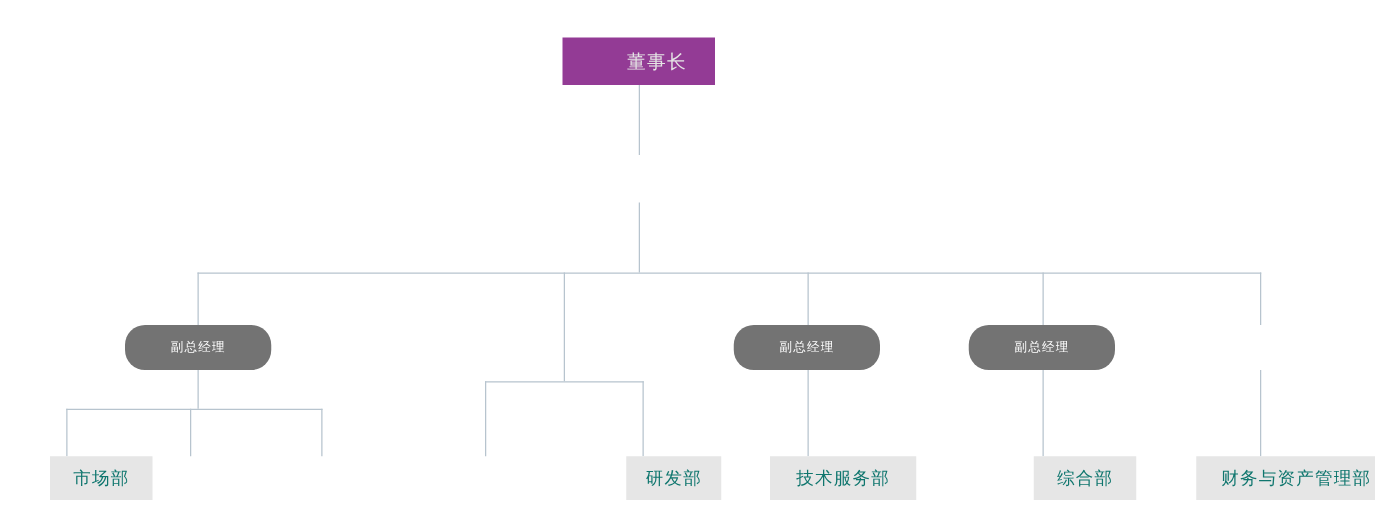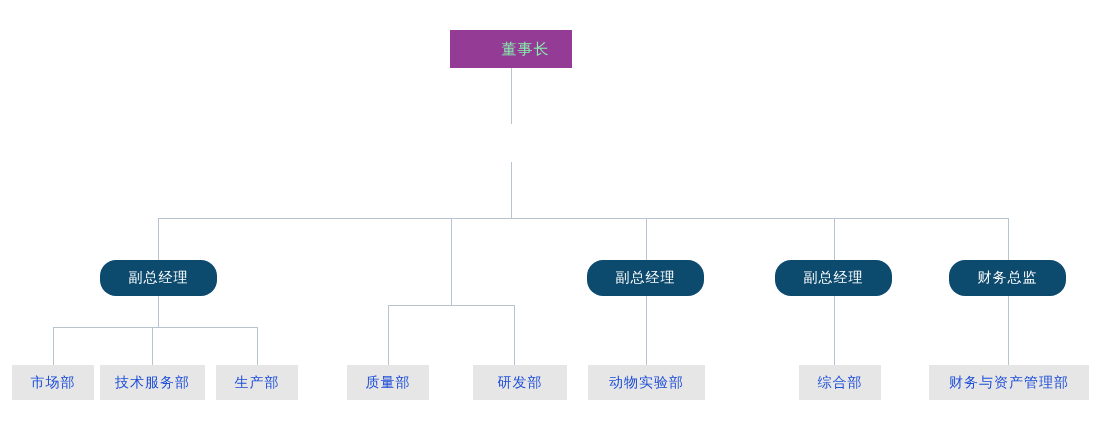--- a/index.html
+++ b/index.html
@@ -22,37 +22,38 @@
     box-sizing: border-box;
     display: flex;
     align-items: center;
     justify-content: center;
     text-align: center;
     white-space: nowrap;
     z-index: 2;
   }
   .node-exec {
     background: #933b95;
-    color: #86efac;
+    color: #e5e5e5;
     font-size: 15px;
     letter-spacing: 1px;
     padding-left: 29px;
   }
   .node-vp {
-    background: #0c4a6e;
+    background: #737373;
     color: #ffffff;
-    font-size: 14px;
+    font-size: 10px;
     letter-spacing: 1px;
     border-radius: 16px;
   }
   .node-dept {
     background: #e6e6e6;
-    color: #1d4ed8;
+    color: #0f766e;
     font-size: 14px;
     letter-spacing: 1px;
+    margin-left: 28px;
   }
   .conn {
     position: absolute;
     background: #b7c4ce;
     z-index: 1;
   }
   .conn-v { width: 1px; }
   .conn-h { height: 1px; }
 </style>
 </head>
@@ -85,24 +86,20 @@
   <div class="conn conn-v" style="left:646px; top:296px; height:69px;"></div>
   <div class="conn conn-v" style="left:834px; top:296px; height:69px;"></div>
   <div class="conn conn-v" style="left:1008px; top:296px; height:69px;"></div>
 
   <div class="node node-exec" style="left:450px; top:30px; width:122px; height:38px;">董事长</div>
 
 
   <div class="node node-vp" style="left:100px; top:260px; width:117px; height:36px;">副总经理</div>
   <div class="node node-vp" style="left:587px; top:260px; width:117px; height:36px;">副总经理</div>
   <div class="node node-vp" style="left:775px; top:260px; width:117px; height:36px;">副总经理</div>
-  <div class="node node-vp" style="left:949px; top:260px; width:117px; height:36px;">财务总监</div>
 
   <div class="node node-dept" style="left:12px; top:365px; width:82px; height:35px;">市场部</div>
-  <div class="node node-dept" style="left:100px; top:365px; width:105px; height:35px;">技术服务部</div>
-  <div class="node node-dept" style="left:216px; top:365px; width:82px; height:35px;">生产部</div>
-  <div class="node node-dept" style="left:347px; top:365px; width:82px; height:35px;">质量部</div>
-  <div class="node node-dept" style="left:473px; top:365px; width:94px; height:35px;">研发部</div>
-  <div class="node node-dept" style="left:588px; top:365px; width:117px; height:35px;">动物实验部</div>
+  <div class="node node-dept" style="left:473px; top:365px; width:76px; height:35px;">研发部</div>
+  <div class="node node-dept" style="left:588px; top:365px; width:117px; height:35px;">技术服务部</div>
   <div class="node node-dept" style="left:799px; top:365px; width:82px; height:35px;font-family:Liberation Mono, monospace;">综合部</div>
   <div class="node node-dept" style="left:929px; top:365px; width:160px; height:35px;font-family:Liberation Mono, monospace;">财务与资产管理部</div>
 
 </div>
 
 </body></html>

